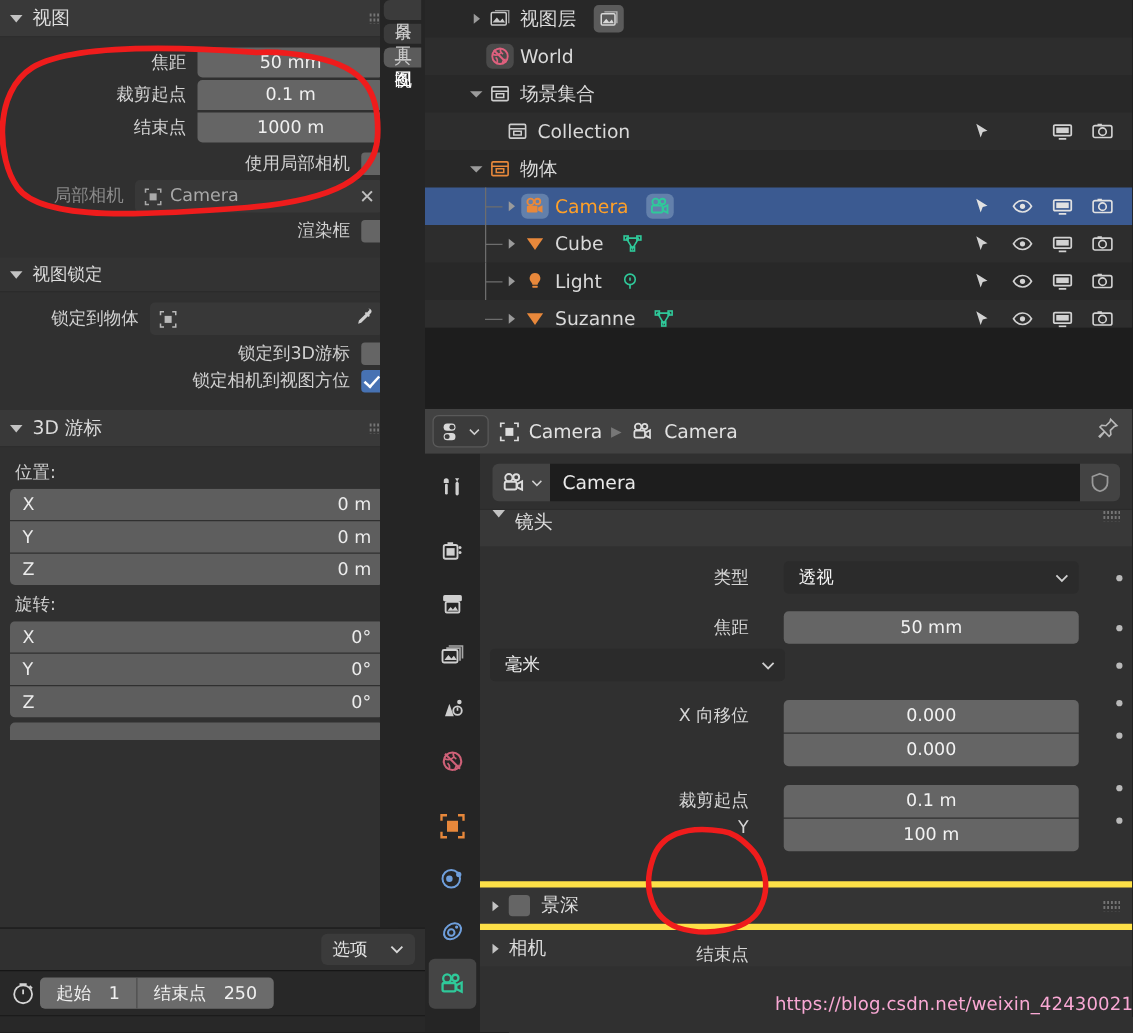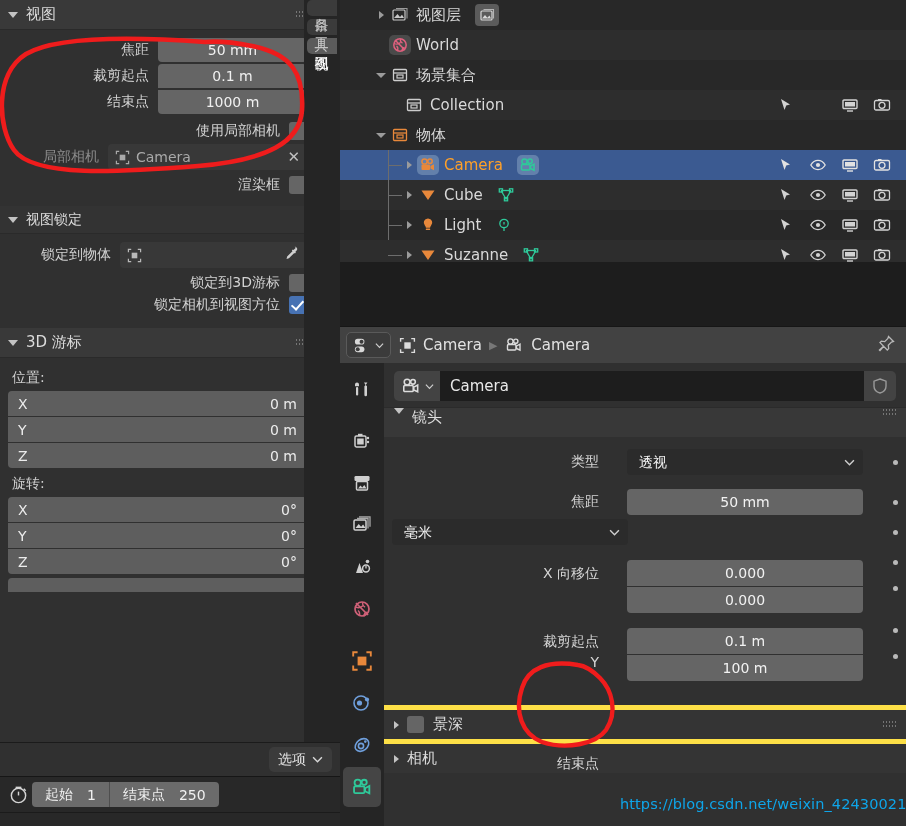--- a/index.html
+++ b/index.html
@@ -237,21 +237,21 @@
   }
   .cb-square { width: 17px; height: 17px; background: #656565; border-radius: 3px; margin-right: 9px; }
 
   
   #options-strip {
     position: absolute; left: 0; top: 742px; width: 340px; height: 34px;
     background: #303030; border-top: 1px solid #1b1b1b;
     display: flex; align-items: center; justify-content: flex-end; padding-right: 8px;
   }
   .opt-btn {
-    display: flex; align-items: center; gap: 6px;
+    display: flex; align-items: center; gap: 18px;
     background: #3b3b3b; border-radius: 5px; height: 25px; padding: 0 9px;
     color: #e0e0e0; font-size: 14px;
   }
   #timeline {
     position: absolute; left: 0; top: 776px; width: 340px; height: 36px;
     background: #282828; border-top: 1px solid #161616;
     display: flex; align-items: center; padding-left: 4px; gap: 0;
   }
   .tl-icon { width: 28px; display: flex; align-items: center; justify-content: center; }
   .frame-group {
@@ -263,21 +263,21 @@
   }
   .frame-cell + .frame-cell { border-left: 1px solid #4e4e4e; }
   #timeline-ruler {
     position: absolute; left: 0; top: 812px; width: 340px; height: 14px;
     background: #282828; border-top: 1px solid #1b1b1b;
   }
 
   
   #watermark {
     position: absolute; left: 620px; top: 796px;
-    color: #0ea5e9; font-size: 14.5px; letter-spacing: .1px;
+    color: #f9a8d4; font-size: 14.5px; letter-spacing: .1px;
     white-space: nowrap;
   }
 
   
   #annotations { position: absolute; left: 0; top: 0; width: 906px; height: 826px; pointer-events: none; }
 </style>
 </head>
 <body>
 
 <div id="app">

